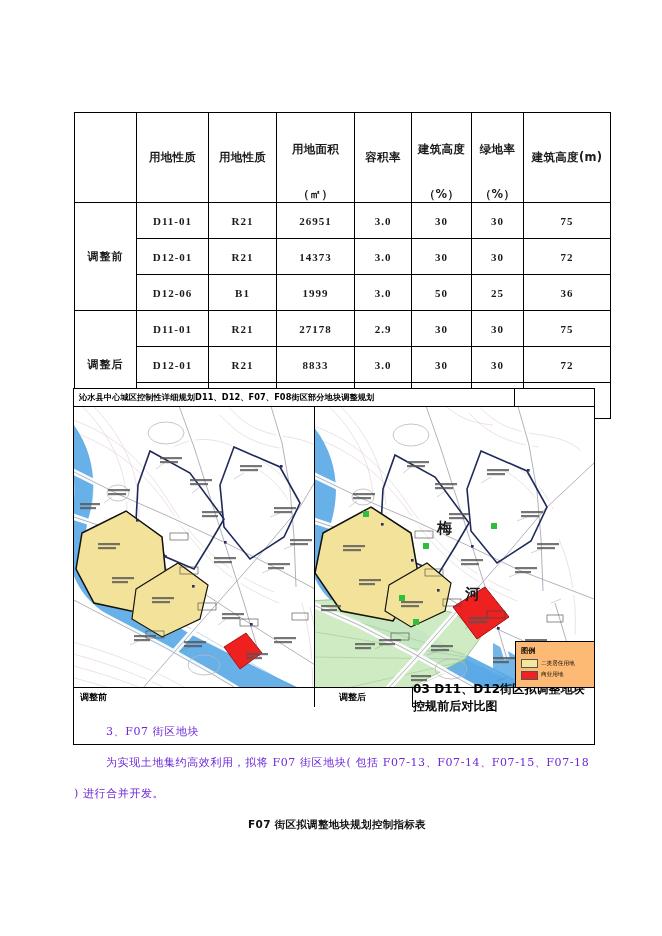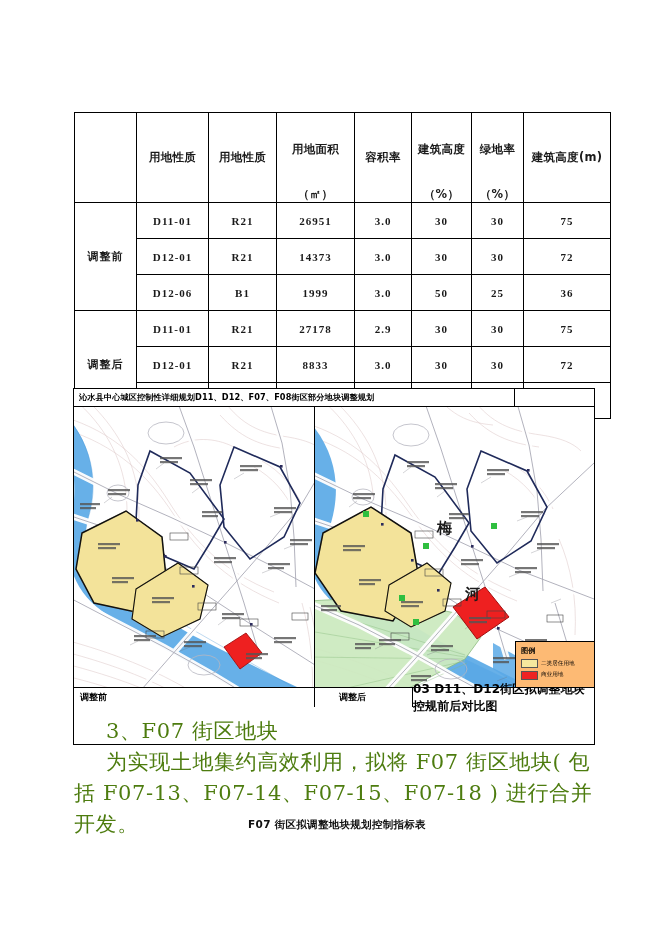--- a/index.html
+++ b/index.html
@@ -208,23 +208,23 @@
     z-index: 5;
   }
 
   
   .doc-text {
     position: absolute;
     left: 74px;
     top: 716px;
     width: 520px;
     font-family: "DejaVu Serif", "Liberation Serif", serif;
-    font-size: 21px;
+    font-size: 11px;
     line-height: 31px;
-    color: #4d7c0f;
+    color: #6d28d9;
     letter-spacing: 0.6px;
   }
   .doc-text .heading { text-indent: 32px; }
   .doc-text .para    { text-indent: 32px; }
   .fig-caption {
     position: absolute;
     left: 12px; right: 0;
     top: 818px;
     text-align: center;
     font-family: "DejaVu Sans", "Liberation Sans", sans-serif;

